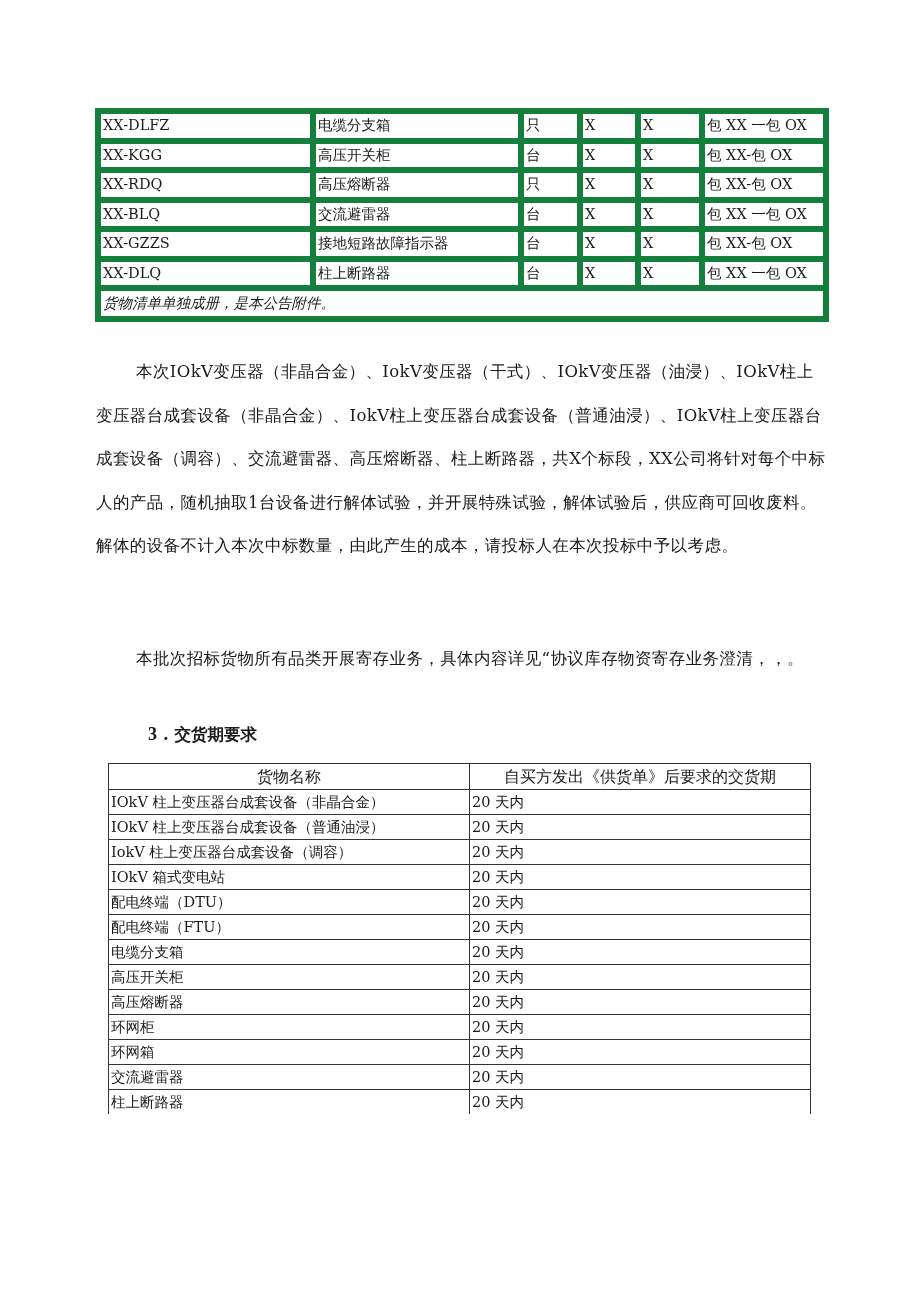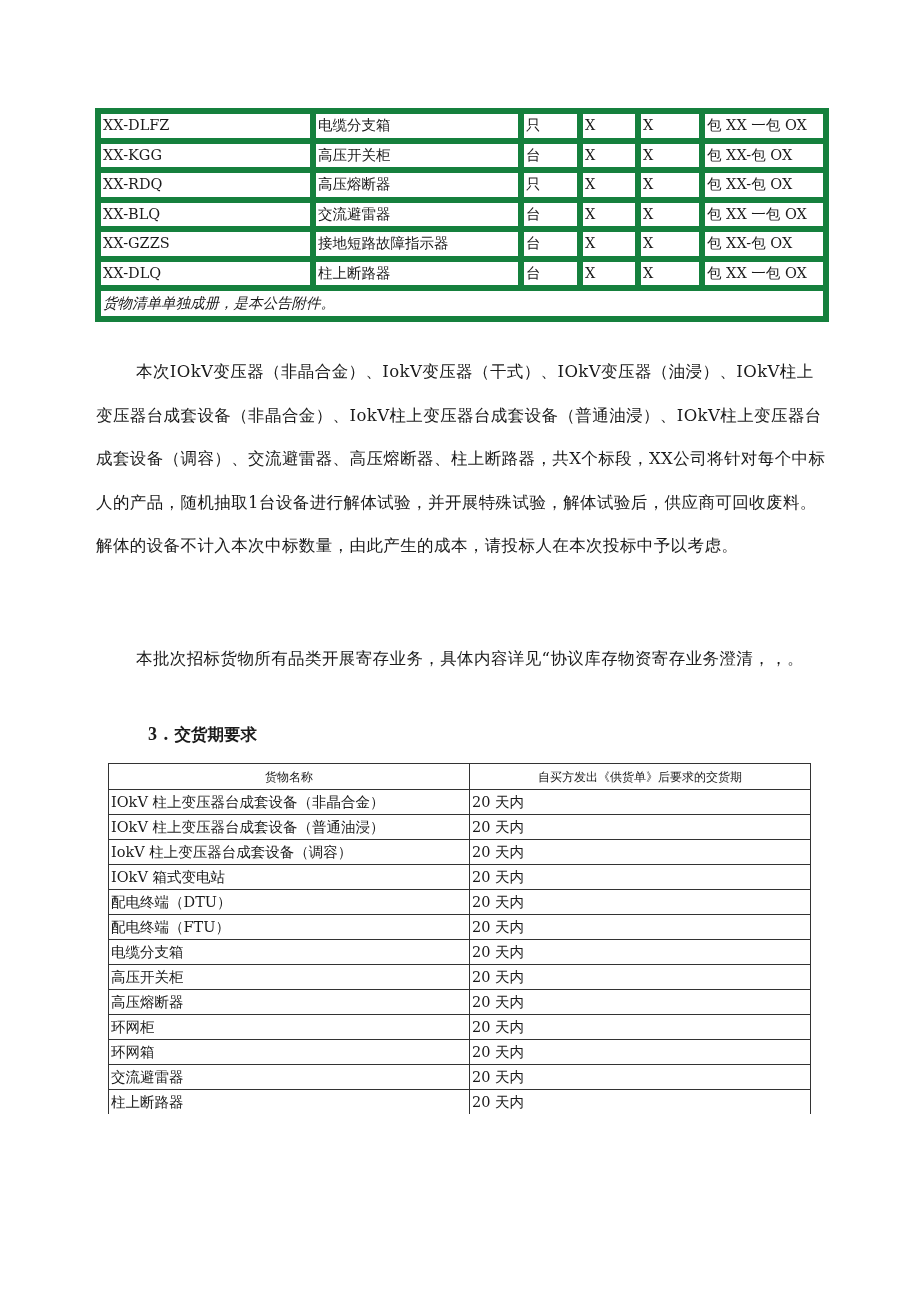--- a/index.html
+++ b/index.html
@@ -26,21 +26,21 @@
   }
   .section-title .num { font-family: "Liberation Serif", serif; font-weight: bold; font-size: 18px; margin-right: 6px; }
   .t2 {
     position: absolute; left: 108px; top: 763px; width: 702px;
     border-collapse: collapse; table-layout: fixed; font-size: 14.5px;
   }
   .t2 td, .t2 th {
     border: 1px solid #333; padding: 0 2px; height: 24px; line-height: 24px;
     white-space: nowrap; overflow: hidden; font-weight: normal; text-align: left;
   }
-  .t2 th { text-align: center; font-size: 12px; height: 25px; }
+  .t2 th { text-align: center; font-size: 16px; height: 25px; }
   .t2 tr:last-child td { border-bottom: none; }
 </style>
 </head>
 <body>
 
 <table class="t1">
   <colgroup>
     <col style="width:215px">
       <col style="width:208px">
       <col style="width:59px">

